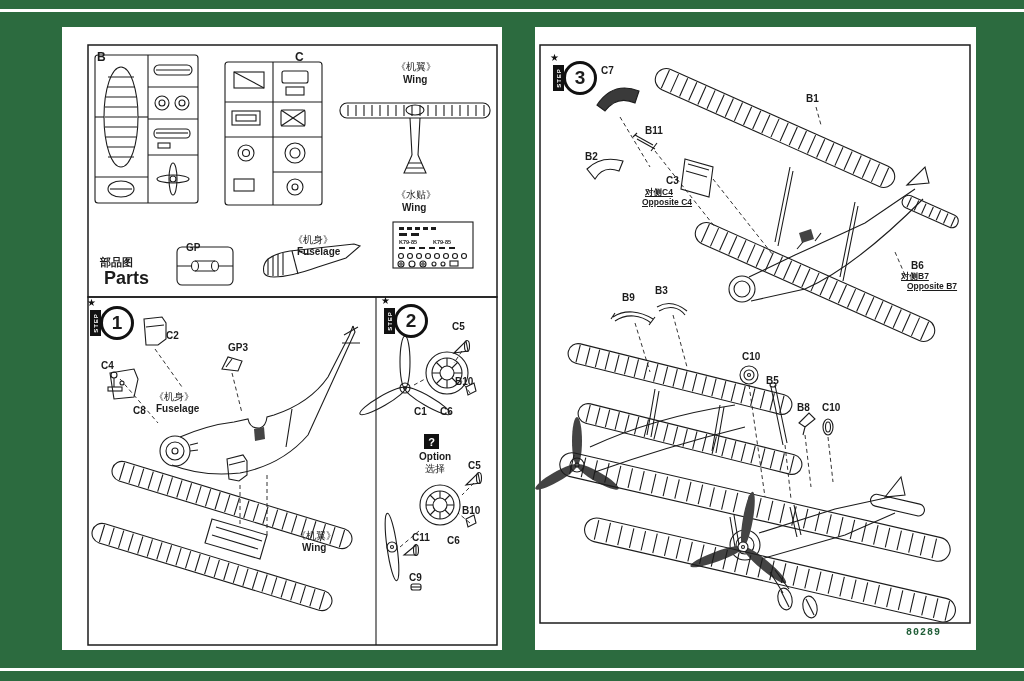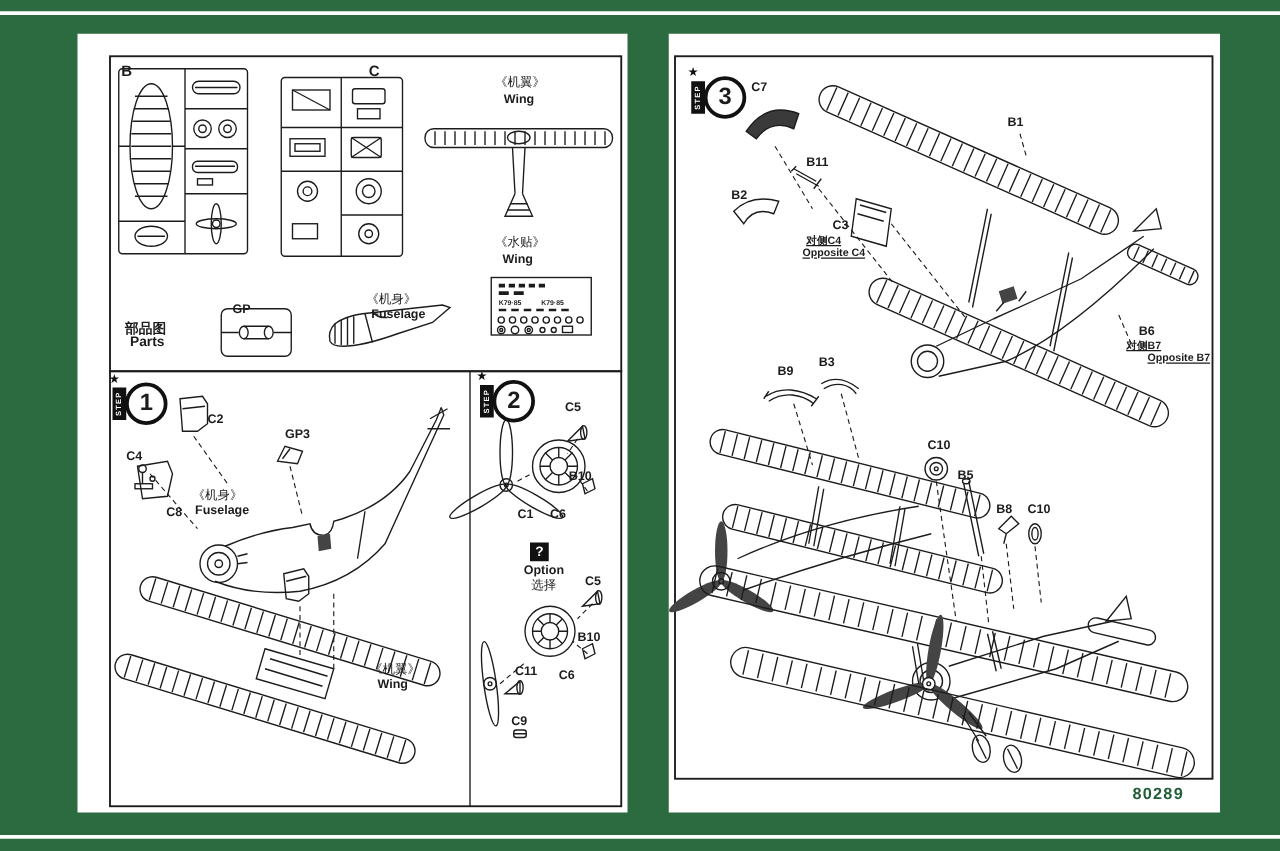--- a/index.html
+++ b/index.html
@@ -9,32 +9,32 @@
   .hline{position:absolute;left:0;width:1024px;height:3px;background:#fff;}
   .page{position:absolute;top:27px;height:623px;background:var(--page);}
   #left-page{left:62px;width:440px;}
   #right-page{left:535px;width:441px;}
   .page svg{position:absolute;left:0;top:0;}
   .lbl{position:absolute;font-size:10px;font-weight:bold;white-space:nowrap;line-height:1;}
   .cn{position:absolute;font-size:10px;font-weight:normal;white-space:nowrap;line-height:1;}
   .sm{position:absolute;font-size:8.5px;font-weight:bold;white-space:nowrap;line-height:1;text-decoration:underline;}
   .sprue-letter{position:absolute;font-size:12px;font-weight:bold;line-height:1;}
   .parts-title-cn{position:absolute;font-size:11px;font-weight:bold;text-align:center;}
-  .parts-title-en{position:absolute;font-size:11px;font-weight:bold;}
+  .parts-title-en{position:absolute;font-size:18px;font-weight:bold;}
   .badge{position:absolute;width:48px;height:36px;}
   .badge .tab{position:absolute;left:0;top:5px;width:11px;height:26px;background:#111;
               display:flex;align-items:center;justify-content:center;}
   .badge .tab span{transform:rotate(-90deg);font-size:6px;font-weight:bold;color:#fff;letter-spacing:1px;}
   .badge .star{position:absolute;left:-3px;top:-8px;font-size:10px;color:#111;}
   .badge .num{position:absolute;left:10px;top:1px;width:28px;height:28px;border:3px solid #111;
               border-radius:50%;background:#fff;display:flex;align-items:center;justify-content:center;
               font-size:19px;font-weight:bold;}
   .qbox{position:absolute;width:15px;height:15px;background:#111;color:#fff;display:flex;
         align-items:center;justify-content:center;font-size:11px;font-weight:bold;}
-  .kit-number{position:absolute;font-size:13px;font-weight:bold;letter-spacing:1px;color:var(--kit-number);}
+  .kit-number{position:absolute;font-size:10px;font-weight:bold;letter-spacing:1px;color:var(--kit-number);font-family:Liberation Mono, monospace;}
 </style>
 </head>
 <body>
 
 <div class="hline" style="top:9px"></div>
 <div class="hline" style="top:668px"></div>
 
 <div class="page" id="left-page">
 
   <svg width="440" height="623" viewBox="0 0 440 623">
@@ -440,21 +440,21 @@
   </div>
   <span class="lbl" style="left:66px;top:39px">C7</span>
   <span class="lbl" style="left:110px;top:99px">B11</span>
   <span class="lbl" style="left:50px;top:125px">B2</span>
   <span class="lbl" style="left:271px;top:67px">B1</span>
   <span class="lbl" style="left:131px;top:149px">C3</span>
   <span class="sm" style="left:110px;top:161px">对侧C4</span>
   <span class="sm" style="left:107px;top:171px">Opposite C4</span>
   <span class="lbl" style="left:376px;top:234px">B6</span>
   <span class="sm" style="left:366px;top:245px">对侧B7</span>
-  <span class="sm" style="left:383px;top:255px">Opposite B7</span>
+  <span class="sm" style="left:372px;top:255px">Opposite B7</span>
   <span class="lbl" style="left:87px;top:266px">B9</span>
   <span class="lbl" style="left:120px;top:259px">B3</span>
   <span class="lbl" style="left:207px;top:325px">C10</span>
   <span class="lbl" style="left:231px;top:349px">B5</span>
   <span class="lbl" style="left:262px;top:376px">B8</span>
   <span class="lbl" style="left:287px;top:376px">C10</span>
 
   <span class="kit-number" style="left:371px;top:600px">80289</span>
 </div>
 

